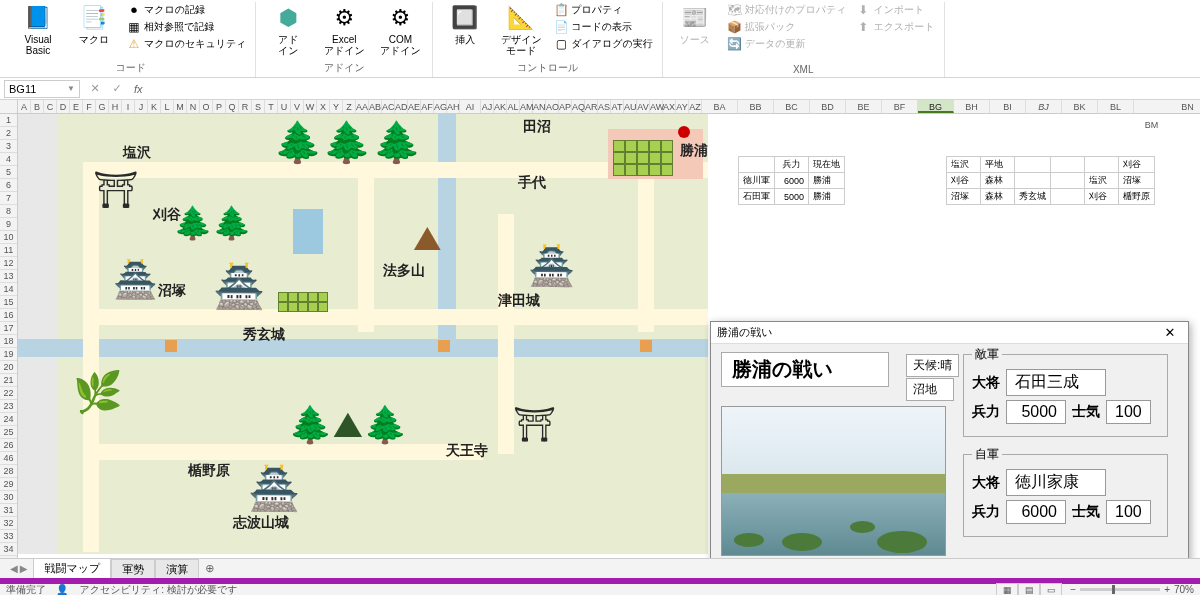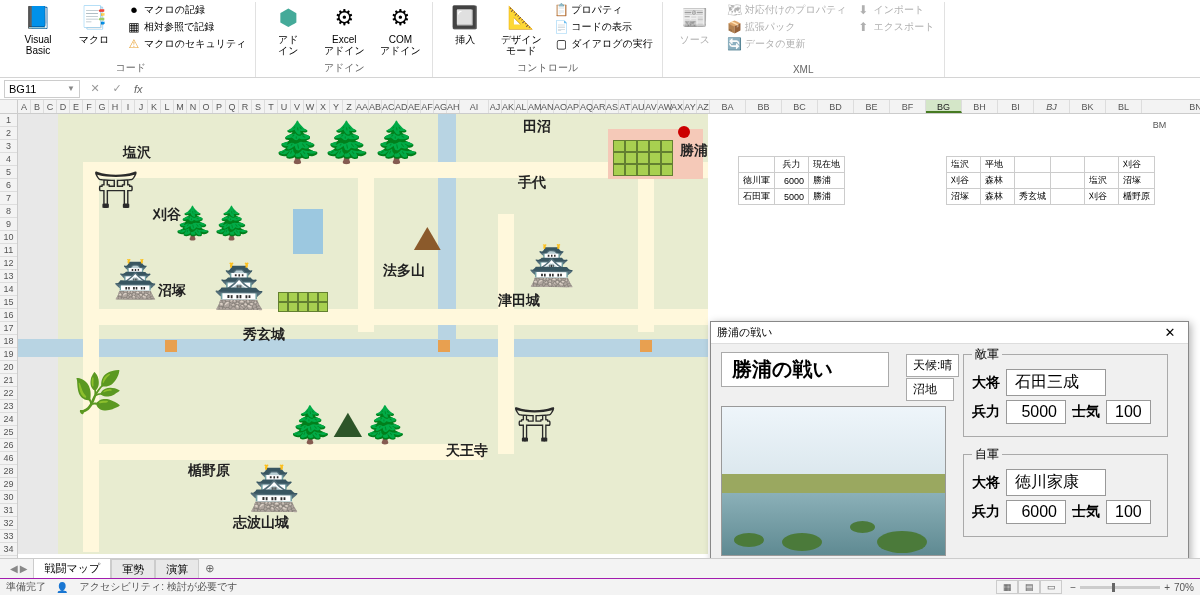--- a/index.html
+++ b/index.html
@@ -75,21 +75,21 @@
 
 
 .tabs-bar { position: absolute; bottom: 17px; left: 0; right: 0; height: 20px; background: #f3f3f3; border-top: 1px solid #ccc; display: flex; align-items: center; padding: 0 4px; }
 .tab-nav { display: flex; gap: 2px; color: #888; padding: 0 6px; }
 .tab-nav span { cursor: pointer; font-size: 10px; }
 .sheet-tab { padding: 2px 10px; font-size: 11px; border: 1px solid #ccc; border-bottom: none; cursor: pointer; background: #e8e8e8; }
 .sheet-tab.active { background: #fff; border-bottom: 2px solid #467a22; }
 .add-sheet { padding: 2px 6px; cursor: pointer; color: #666; }
 
 
-.status-bar { position: absolute; bottom: 0; left: 0; right: 0; height: 17px; background: #f3f3f3; border-top: 1px solid #a21caf; display: flex; align-items: center; padding: 0 6px; font-size: 10px; color: #555; }
+.status-bar { position: absolute; bottom: 0; left: 0; right: 0; height: 17px; background: #f3f3f3; border-top: 6px solid #a21caf; display: flex; align-items: center; padding: 0 6px; font-size: 10px; color: #555; }
 .status-bar .spacer { flex: 1; }
 .view-btns { display: flex; gap: 0; margin-right: 8px; }
 .view-btns > span { width: 22px; height: 14px; border: 1px solid #ccc; display: inline-flex; align-items: center; justify-content: center; cursor: pointer; font-size: 9px; }
 .zoom { display: flex; align-items: center; gap: 4px; }
 .zoom .bar { width: 80px; height: 3px; background: #ccc; position: relative; }
 .zoom .bar::after { content: ""; position: absolute; left: 40%; top: -3px; width: 3px; height: 9px; background: #666; }
 </style>
 </head>
 <body>
 
@@ -248,21 +248,21 @@
       <div style="width: 13px;">Y</div>
       <div style="width: 13px;">Z</div>
       <div style="width: 13px;">AA</div>
       <div style="width: 13px;">AB</div>
       <div style="width: 13px;">AC</div>
       <div style="width: 13px;">AD</div>
       <div style="width: 13px;">AE</div>
       <div style="width: 13px;">AF</div>
       <div style="width: 13px;">AG</div>
       <div style="width: 13px;">AH</div>
-      <div style="width: 29px;">AI</div>
+      <div style="width: 21px;">AI</div>
       <div style="width: 13px;">AJ</div>
       <div style="width: 13px;">AK</div>
       <div style="width: 13px;">AL</div>
       <div style="width: 13px;">AM</div>
       <div style="width: 13px;">AN</div>
       <div style="width: 13px;">AO</div>
       <div style="width: 13px;">AP</div>
       <div style="width: 13px;">AQ</div>
       <div style="width: 13px;">AR</div>
       <div style="width: 13px;">AS</div>

